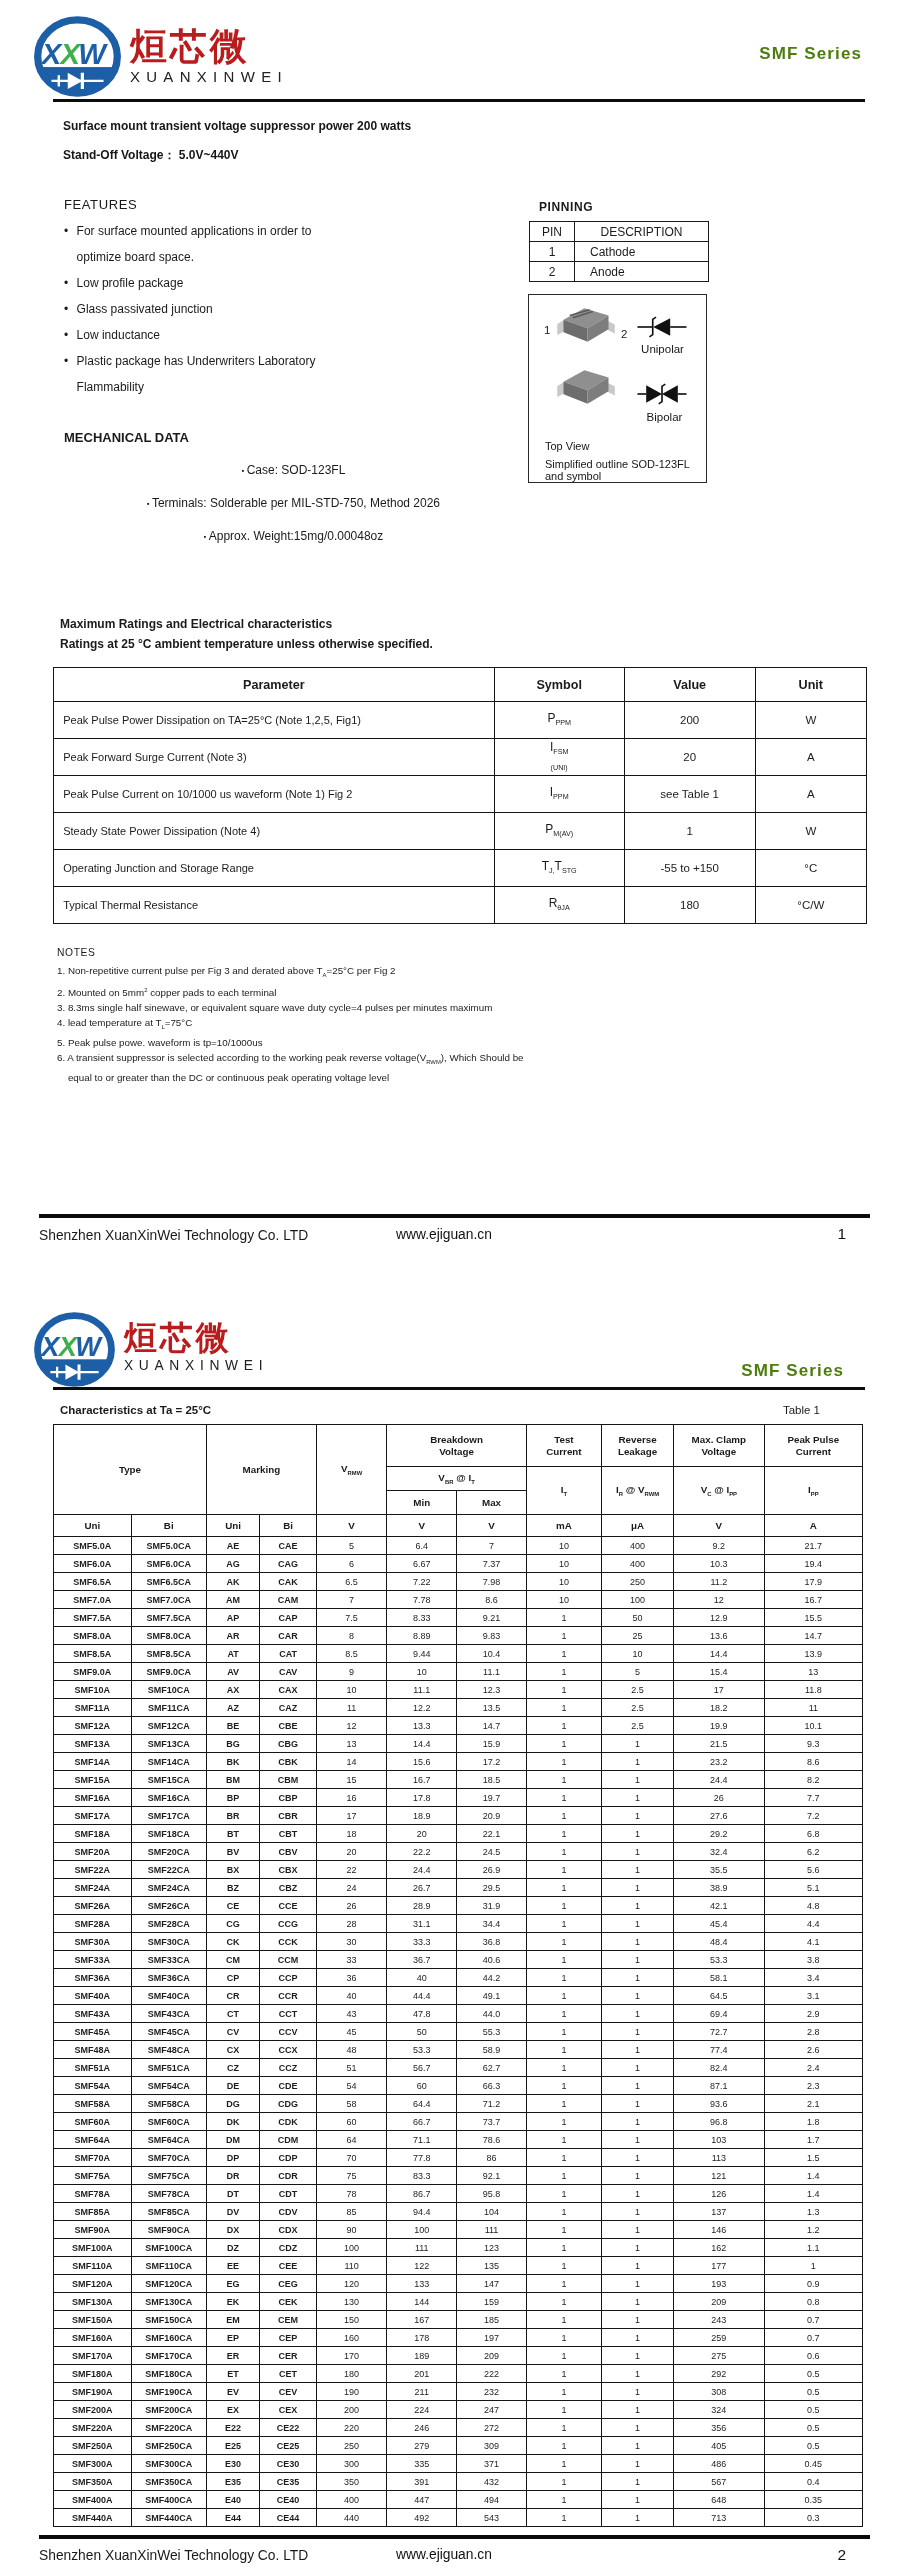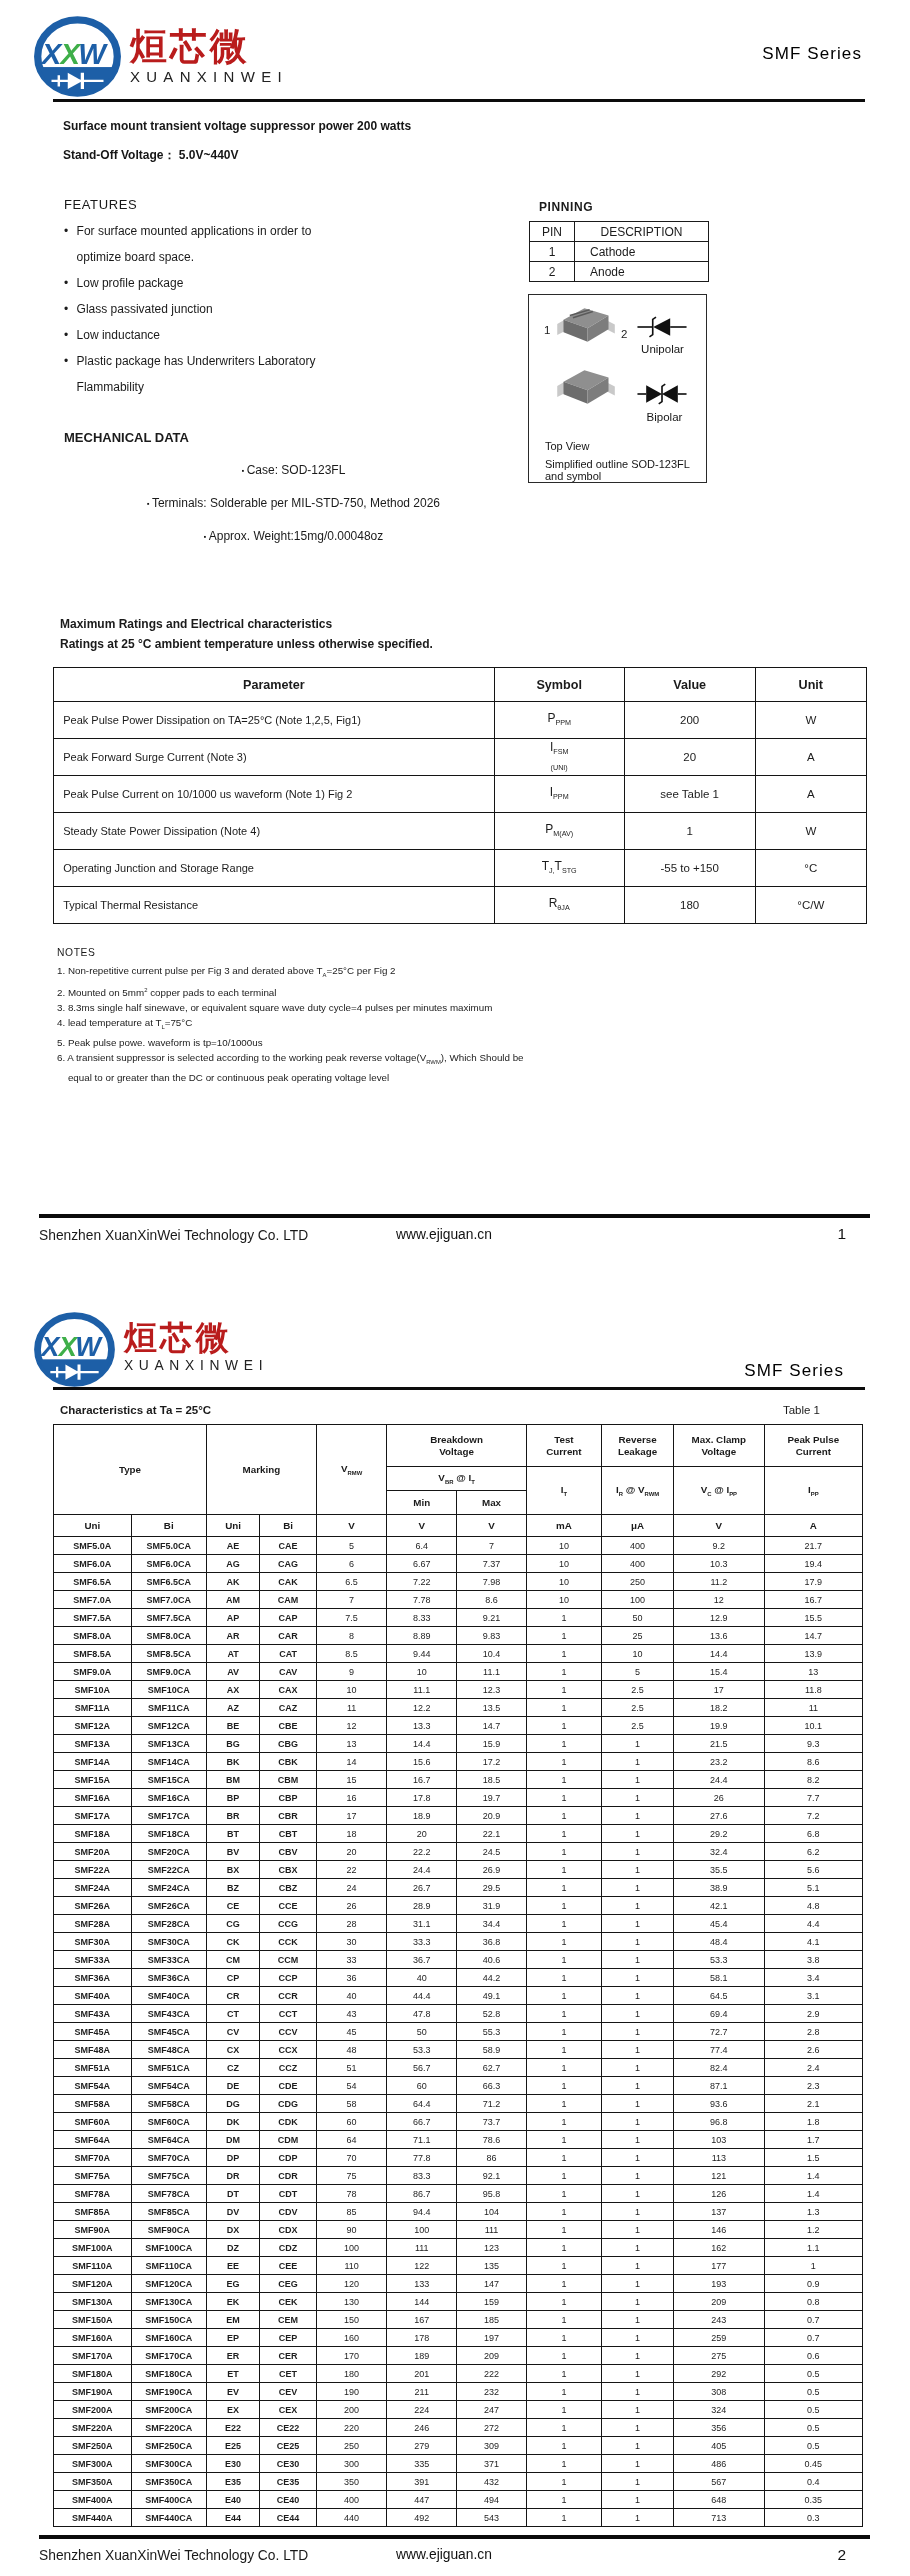--- a/index.html
+++ b/index.html
@@ -6,21 +6,21 @@
   html,body{width:910px;background:#ffffff;}
   body{font-family:"Liberation Sans",sans-serif;color:#1b1b1b;}
   .page{position:relative;width:910px;height:1288px;background:#fff;overflow:hidden;}
 
   
   .logo-wrap{position:absolute;left:32px;top:15px;display:flex;align-items:flex-start;}
   .emblem{width:91px;height:83px;}
   .logo-text{margin-left:6.9px;padding-top:12.6px;}
   .logo-cn{font-size:37px;font-weight:bold;letter-spacing:2.9px;line-height:1.05;color:#b91c1c;}
   .logo-en{font-size:15px;letter-spacing:6.3px;color:#222;margin-top:1.7px;}
-  .series{position:absolute;font-size:17px;font-weight:400;letter-spacing:1.1px;color:#000000;}
+  .series{position:absolute;font-size:17px;font-weight:700;letter-spacing:1.1px;color:#4d7c0f;}
   .rule{position:absolute;left:53px;width:812px;height:3.4px;background:#0c0c0c;}
 
   
   .intro{position:absolute;left:63px;font-size:12px;font-weight:bold;color:#161616;}
 
   
   .features{position:absolute;left:64px;top:197px;width:459px;}
   .h-feat{font-size:13px;letter-spacing:0.6px;color:#1a1a1a;margin-bottom:5.7px;font-weight:normal;}
   .feat-list{list-style:none;}
   .feat-item{display:flex;font-size:12px;line-height:26px;}
@@ -718,21 +718,21 @@
           <td class="num">64.5</td>
           <td class="num">3.1</td>
         </tr>
         <tr>
           <td class="pn">SMF43A</td>
           <td class="pn">SMF43CA</td>
           <td class="pn">CT</td>
           <td class="pn">CCT</td>
           <td class="num">43</td>
           <td class="num">47.8</td>
-          <td class="num">52.8</td>
+          <td class="num">44.0</td>
           <td class="num">1</td>
           <td class="num">1</td>
           <td class="num">69.4</td>
           <td class="num">2.9</td>
         </tr>
         <tr>
           <td class="pn">SMF45A</td>
           <td class="pn">SMF45CA</td>
           <td class="pn">CV</td>
           <td class="pn">CCV</td>

